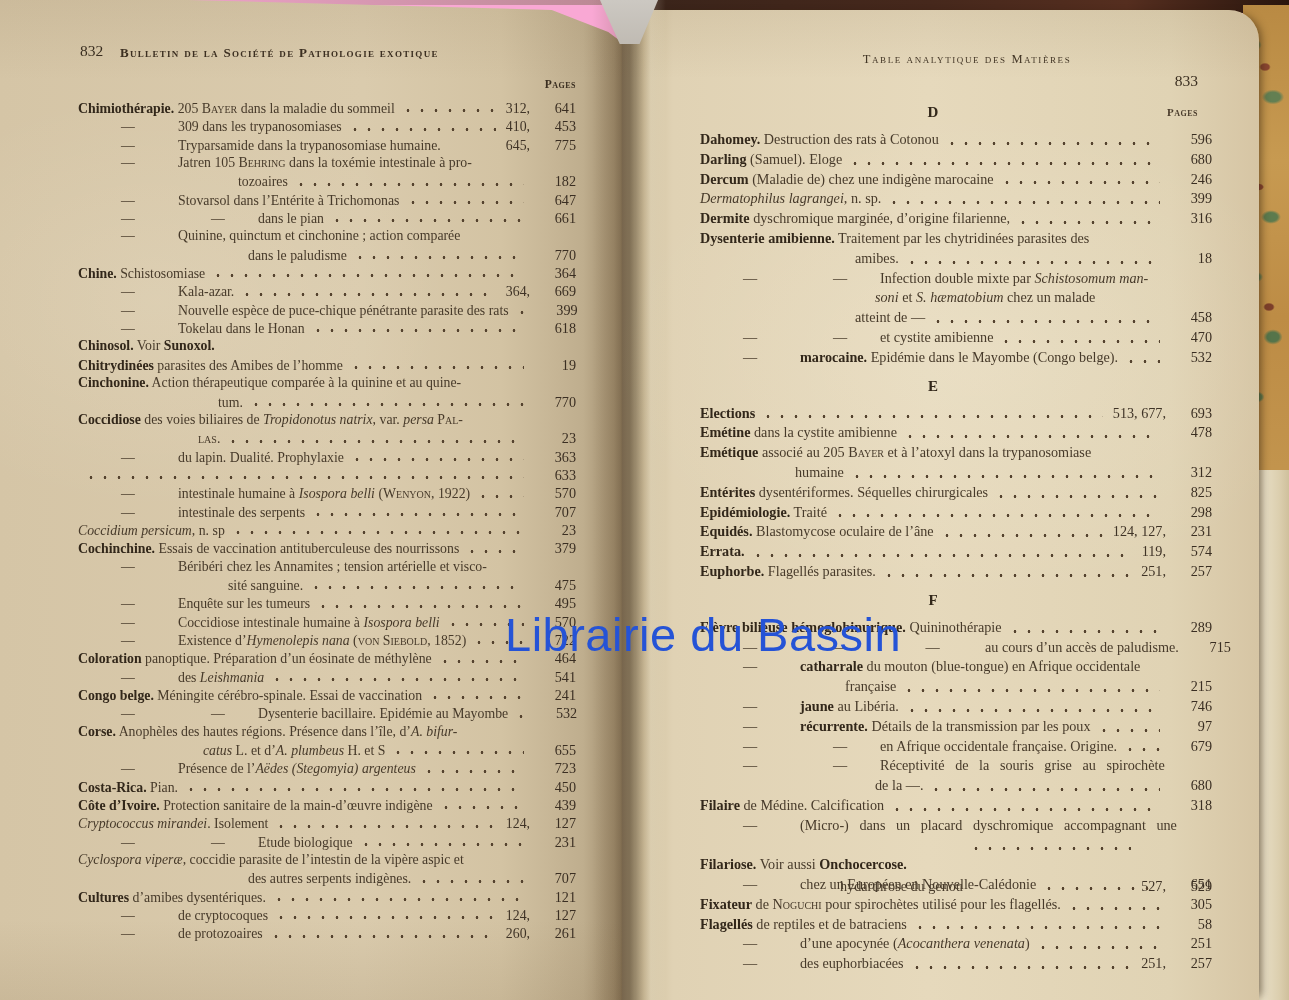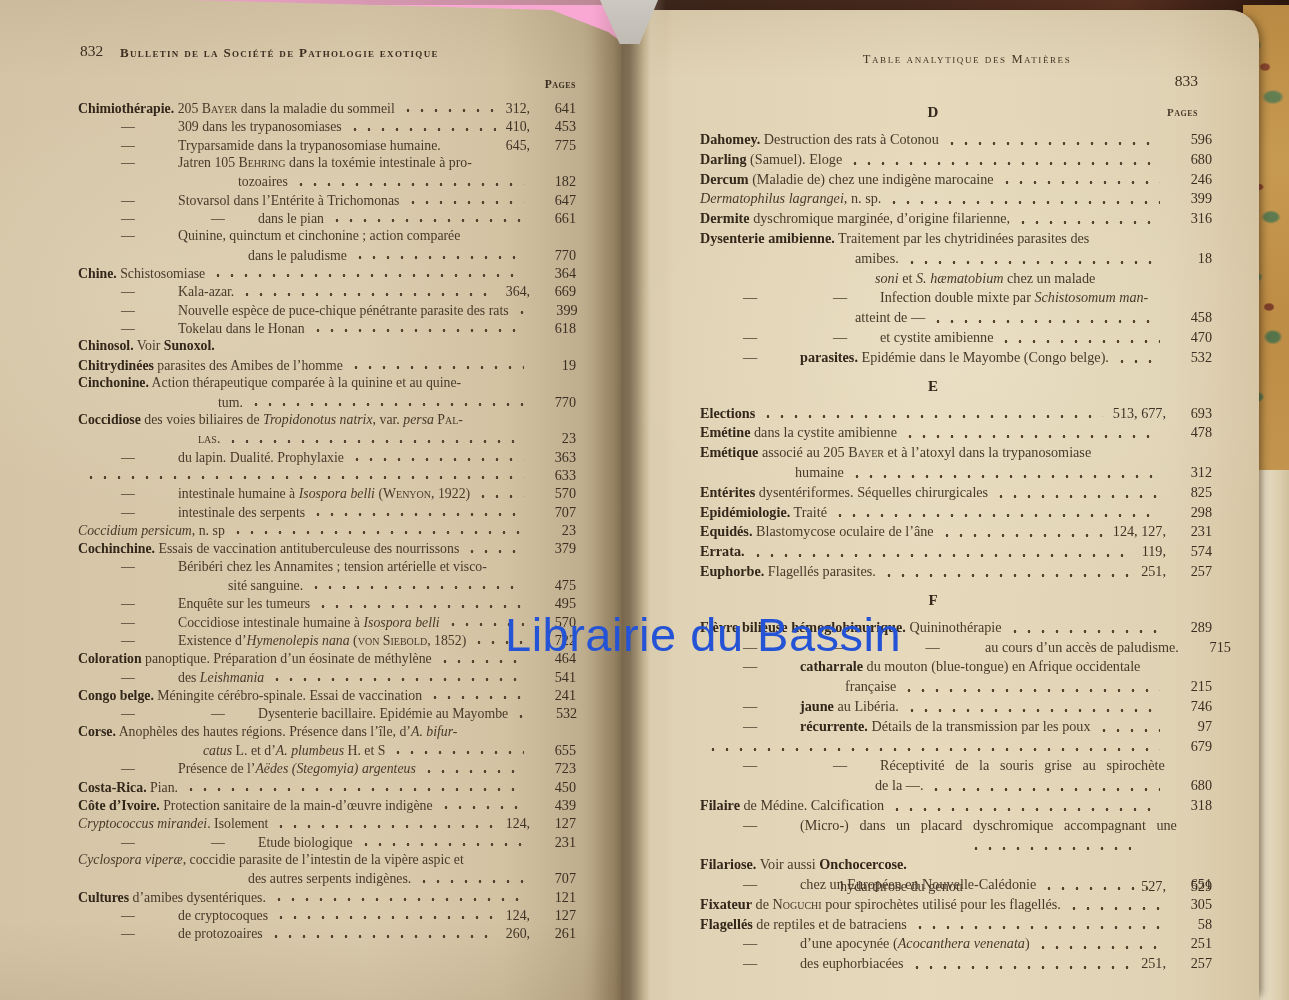--- a/index.html
+++ b/index.html
@@ -377,41 +377,41 @@
         <span class="txt"><span class="b">Dysenterie amibienne.</span><span> Traitement par les chytridinées parasites des</span></span>
         <span class="sp"></span>
         <span class="pg"></span>
       </div>
       <div class="row">
         <span class="txt" style="padding-left: 155px;"><span>amibes.</span></span>
         <span class="lead"></span>
         <span class="pg">18</span>
       </div>
       <div class="row">
+        <span class="txt"><span class="d1">—</span><span class="d2">—</span><span>Infection double mixte par </span><span class="i">Schistosomum man-</span></span>
+        <span class="sp"></span>
+        <span class="pg"></span>
+      </div>
+      <div class="row">
         <span class="txt" style="padding-left: 175px;"><span class="i">soni</span><span> et </span><span class="i">S. hæmatobium</span><span> chez un malade</span></span>
         <span class="sp"></span>
         <span class="pg"></span>
       </div>
       <div class="row">
-        <span class="txt"><span class="d1">—</span><span class="d2">—</span><span>Infection double mixte par </span><span class="i">Schistosomum man-</span></span>
-        <span class="sp"></span>
-        <span class="pg"></span>
-      </div>
-      <div class="row">
         <span class="txt" style="padding-left: 155px;"><span>atteint de —</span></span>
         <span class="lead"></span>
         <span class="pg">458</span>
       </div>
       <div class="row">
         <span class="txt"><span class="d1">—</span><span class="d2">—</span><span>et cystite amibienne</span></span>
         <span class="lead"></span>
         <span class="pg">470</span>
       </div>
       <div class="row">
-        <span class="txt"><span class="d1">—</span><span class="b">parasites.</span><span> Epidémie dans le Mayombe (Congo belge).</span></span>
+        <span class="txt"><span class="d1">—</span><span class="b">marocaine.</span><span> Epidémie dans le Mayombe (Congo belge).</span></span>
         <span class="lead"></span>
         <span class="pg">532</span>
       </div>
       <div class="sect">E</div>
       <div class="row">
         <span class="txt"><span class="b">Elections</span></span>
         <span class="lead"></span>
         <span class="ref">513, 677,</span>
         <span class="pg">693</span>
       </div>
@@ -483,20 +483,21 @@
         <span class="txt"><span class="d1">—</span><span class="b">jaune</span><span> au Libéria.</span></span>
         <span class="lead"></span>
         <span class="pg">746</span>
       </div>
       <div class="row">
         <span class="txt"><span class="d1">—</span><span class="b">récurrente.</span><span> Détails de la transmission par les poux</span></span>
         <span class="lead"></span>
         <span class="pg">97</span>
       </div>
       <div class="row">
+        <span class="txt"><span class="d1">—</span><span class="d2">—</span><span>en Afrique occidentale française. Origine.</span></span>
         <span class="lead"></span>
         <span class="pg">679</span>
       </div>
       <div class="row">
         <span class="txt"><span class="d1">—</span><span class="d2">—</span><span class="ws">Réceptivité de la souris grise au spirochète</span></span>
         <span class="sp"></span>
         <span class="pg"></span>
       </div>
       <div class="row">
         <span class="txt" style="padding-left: 175px;"><span>de la —.</span></span>

